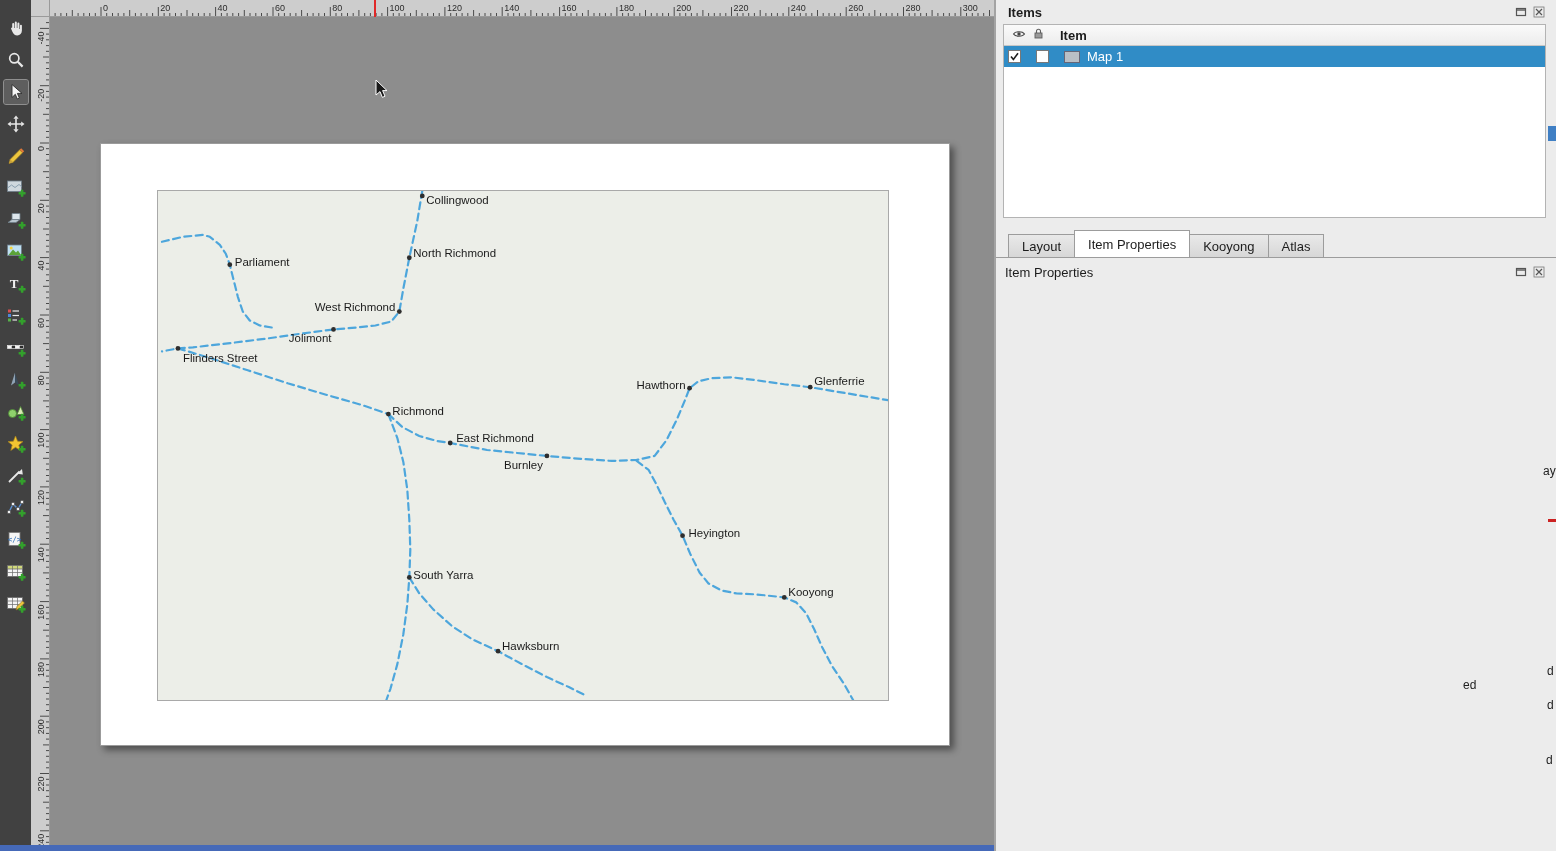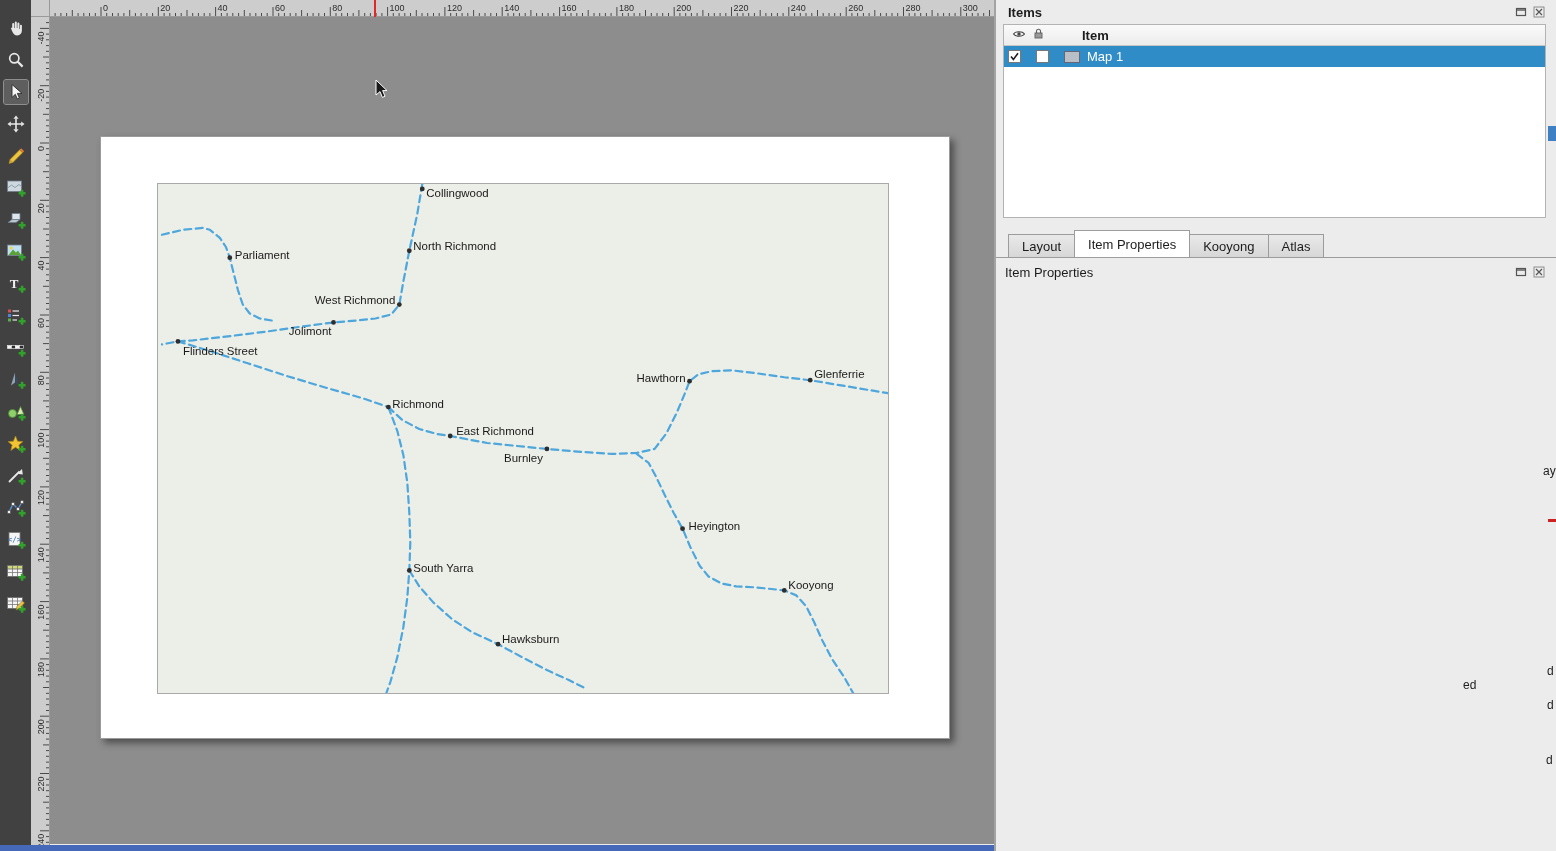--- a/index.html
+++ b/index.html
@@ -15,21 +15,21 @@
   
   .corner { position:absolute; left:31px; top:0; width:19px; height:17px; background:#cdcdcd;
             border-right:1px solid #9a9a9a; border-bottom:1px solid #9a9a9a; z-index:4; }
   #hruler { position:absolute; left:50px; top:0; width:944px; height:17px; background:#cdcdcd;
             border-bottom:1px solid #9a9a9a; z-index:3; }
   #vruler { position:absolute; left:31px; top:0; width:19px; height:851px; background:#cdcdcd;
             border-right:1px solid #9a9a9a; z-index:2; }
   .ruler-indicator { position:absolute; left:374px; top:0; width:2px; height:17px; background:#e02828; z-index:6; }
 
   
-  .canvas { position:absolute; left:50px; top:10px; width:944px; height:834px; background:#8d8d8d; overflow:hidden; }
+  .canvas { position:absolute; left:50px; top:17px; width:944px; height:834px; background:#8d8d8d; overflow:hidden; }
   .page { position:absolute; left:50px; top:126px; width:850px; height:603px; background:#ffffff;
           border:1px solid #9b9b9b; box-shadow:4px 4px 7px rgba(0,0,0,0.45); }
   .map-item { position:absolute; left:56px; top:46px; width:732px; height:511px; background:#eceee8;
               border:1px solid #a9a9a9; }
   .map-item svg { display:block; width:100%; height:100%; }
 
   .bottom-strip { position:absolute; left:0; top:845px; width:994px; height:6px; background:#4569b8; z-index:7; }
 
   
   .cursor { position:absolute; left:375px; top:80px; z-index:20; pointer-events:none; }
@@ -42,21 +42,21 @@
   .dock-title.normal { font-weight:400; margin-left:9px; }
   .dock-btns { position:absolute; right:10px; top:5px; display:flex; gap:4px; }
   .dock-btn { width:14px; height:14px; display:flex; align-items:center; justify-content:center; }
 
   .items-list { position:absolute; left:7px; top:24px; width:543px; height:194px; background:#ffffff;
                 border:1px solid #b3b3b3; }
   .list-header { height:21px; background:linear-gradient(#fafafa,#ececec); border-bottom:1px solid #c6c6c6;
                  display:flex; align-items:center; }
   .list-header .h-eye { margin-left:6px; width:22px; }
   .list-header .h-lock { width:26px; }
-  .list-header .h-item { font-size:13px; font-weight:bold; color:#1c1c1c; margin-left:24px; }
+  .list-header .h-item { font-size:13px; font-weight:bold; color:#1c1c1c; margin-left:2px; }
   .list-row { height:21px; display:flex; align-items:center; }
   .list-row.selected { background:#308cc6; }
   .cb { width:13px; height:13px; background:#ffffff; border:1px solid #787878; margin-left:4px;
         display:flex; align-items:center; justify-content:center; }
   .cb.second { margin-left:15px; }
   .thumb { width:16px; height:12px; background:#b9bfc6; border:1px solid #667;
            margin-left:15px; }
   .row-label { font-size:13px; font-weight:normal; color:#ffffff; margin-left:7px; }
 
   .tabbar { position:absolute; left:0; top:231px; width:560px; height:27px; border-bottom:1px solid #9c9c9c;

